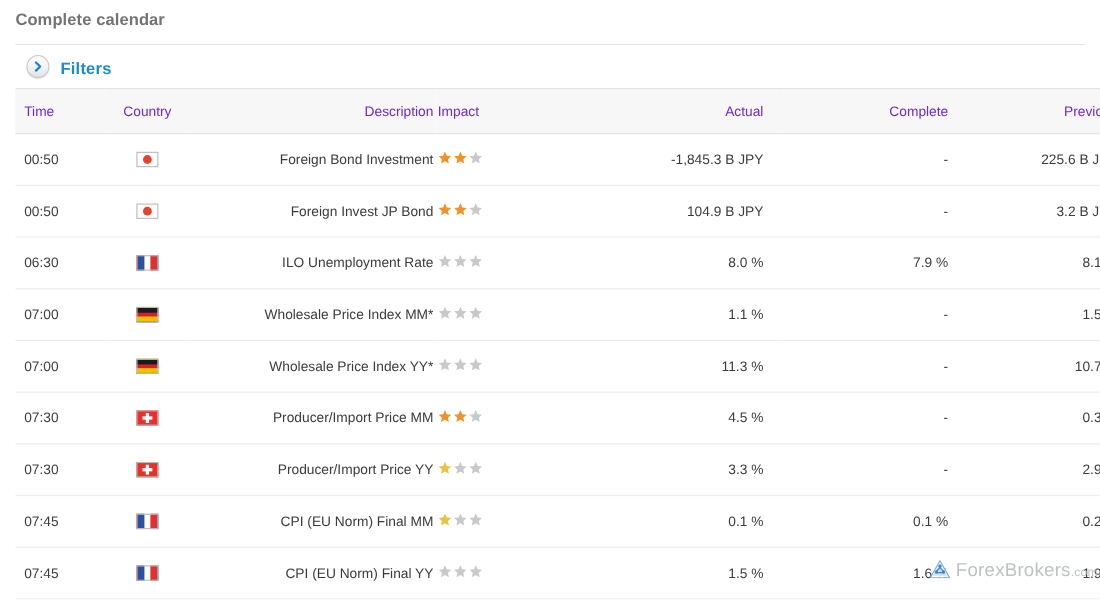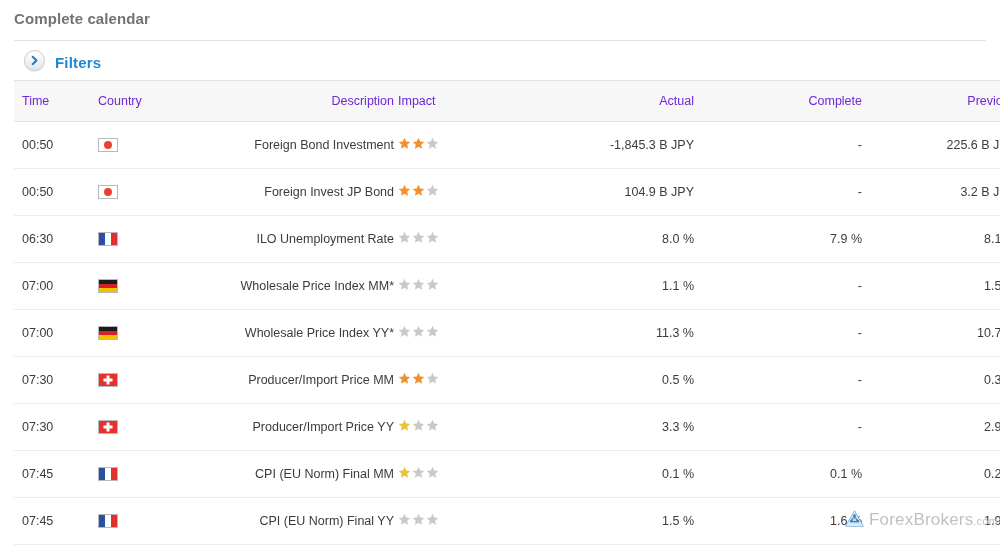--- a/index.html
+++ b/index.html
@@ -91,21 +91,21 @@
   .cal-table tbody td {
     border-bottom: 1px solid #ececec;
     height: 46px;
     font-size: 12.5px;
     color: #3b3b3b;
     padding: 0 2px;
     vertical-align: middle;
   }
 
   .col-time   { width: 72px;  text-align: left;  padding-left: 8px !important; }
-  .col-country{ width: 72px;  text-align: left; }
+  .col-country{ width: 72px;  text-align: center; }
   .col-desc   { width: 218px; text-align: right; }
   .col-impact { width: 120px; text-align: left; }
   .col-actual { width: 172px; text-align: right; padding-right: 18px !important; }
   .col-forecast{width: 148px; text-align: right; padding-right: 18px !important; }
   .col-prev   { width: 134px; text-align: right; padding-right: 2px !important; }
 
   th.col-desc  { padding-left: 4px !important; }
   td.col-desc  { padding-left: 4px !important; margin-left: 35px; }
   th.col-impact{ padding-left: 2px !important; }
   td.col-impact{ padding-left: 2px !important; }
@@ -348,21 +348,21 @@
                 <svg viewBox="0 0 20 20" aria-hidden="true">
                   <path fill="#f0922b" d="M10 1.2 L12.6 7.0 L18.8 7.7 L14.2 11.9 L15.5 18.0 L10 14.9 L4.5 18.0 L5.8 11.9 L1.2 7.7 L7.4 7.0 Z"></path>
                 </svg>
               </span>
               <span class="star">
                 <svg viewBox="0 0 20 20" aria-hidden="true">
                   <path fill="#c9c9c9" d="M10 1.2 L12.6 7.0 L18.8 7.7 L14.2 11.9 L15.5 18.0 L10 14.9 L4.5 18.0 L5.8 11.9 L1.2 7.7 L7.4 7.0 Z"></path>
                 </svg>
               </span>
             </span></td>
-          <td class="col-actual">0.5 %</td>
+          <td class="col-actual">4.5 %</td>
           <td class="col-forecast">-</td>
           <td class="col-prev">0.3 %</td>
         </tr>
         <tr>
           <td class="col-time">07:30</td>
           <td class="col-country"><span class="flag flag-ch"></span></td>
           <td class="col-desc">Producer/Import Price YY</td>
           <td class="col-impact"><span class="stars">
               <span class="star">
                 <svg viewBox="0 0 20 20" aria-hidden="true">

